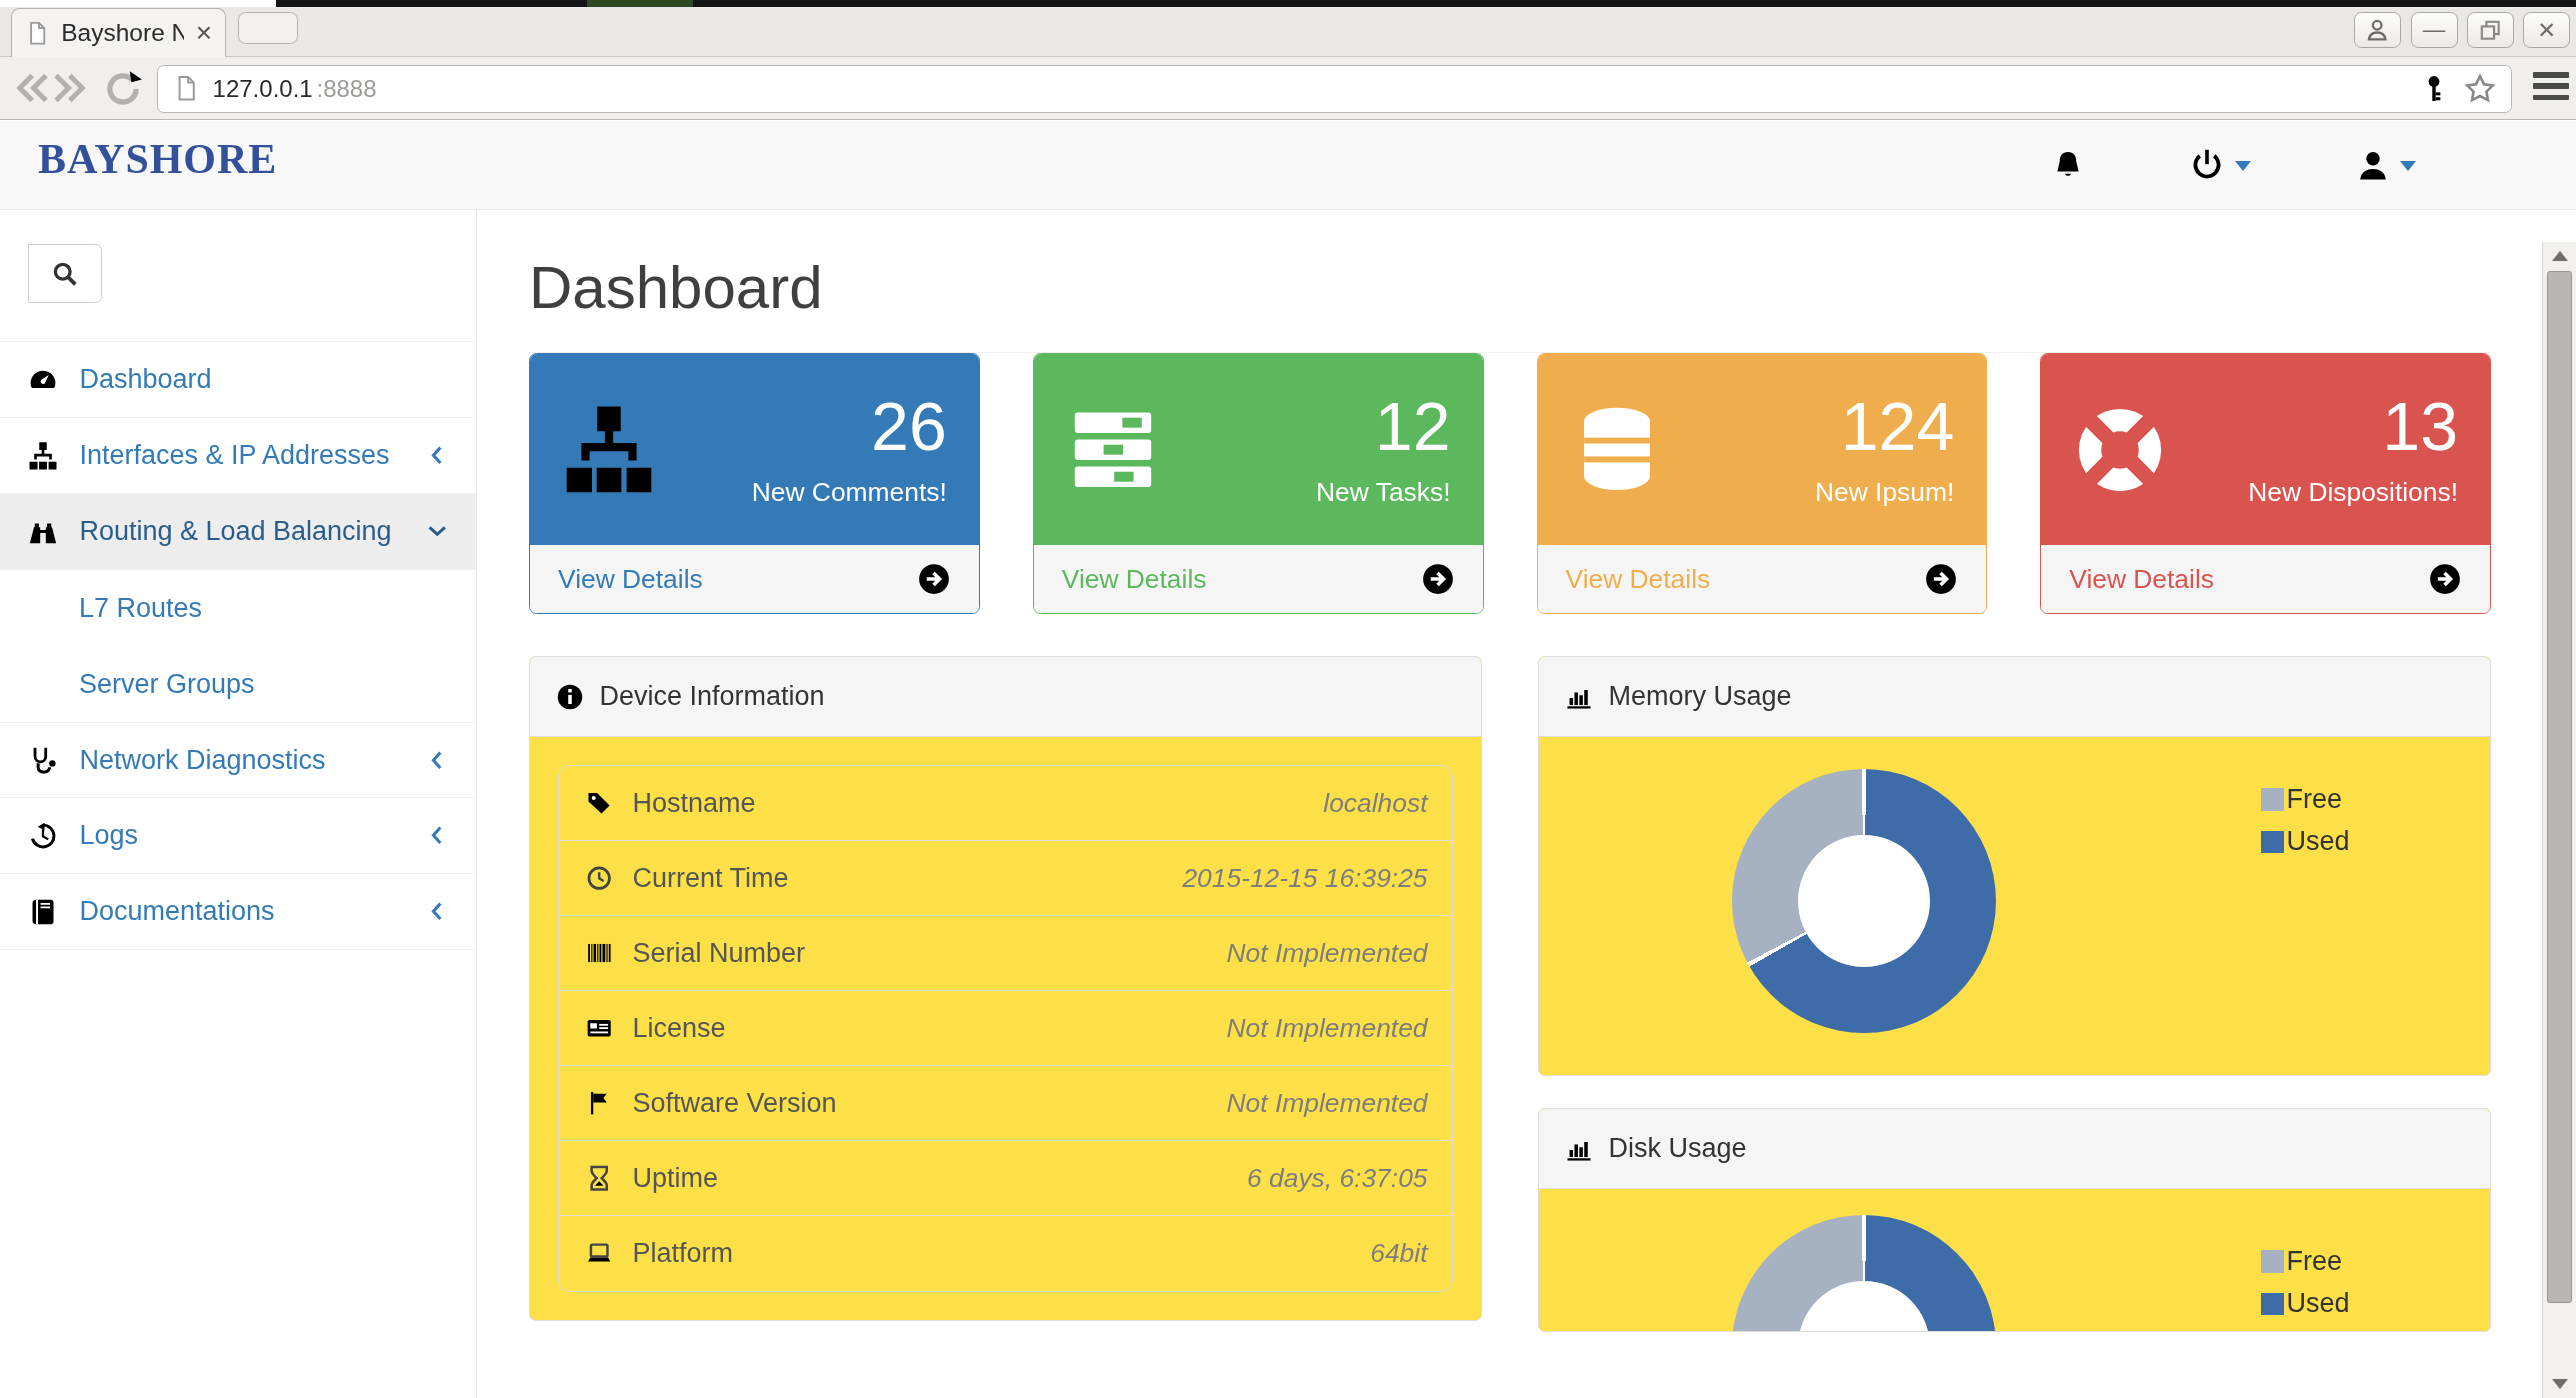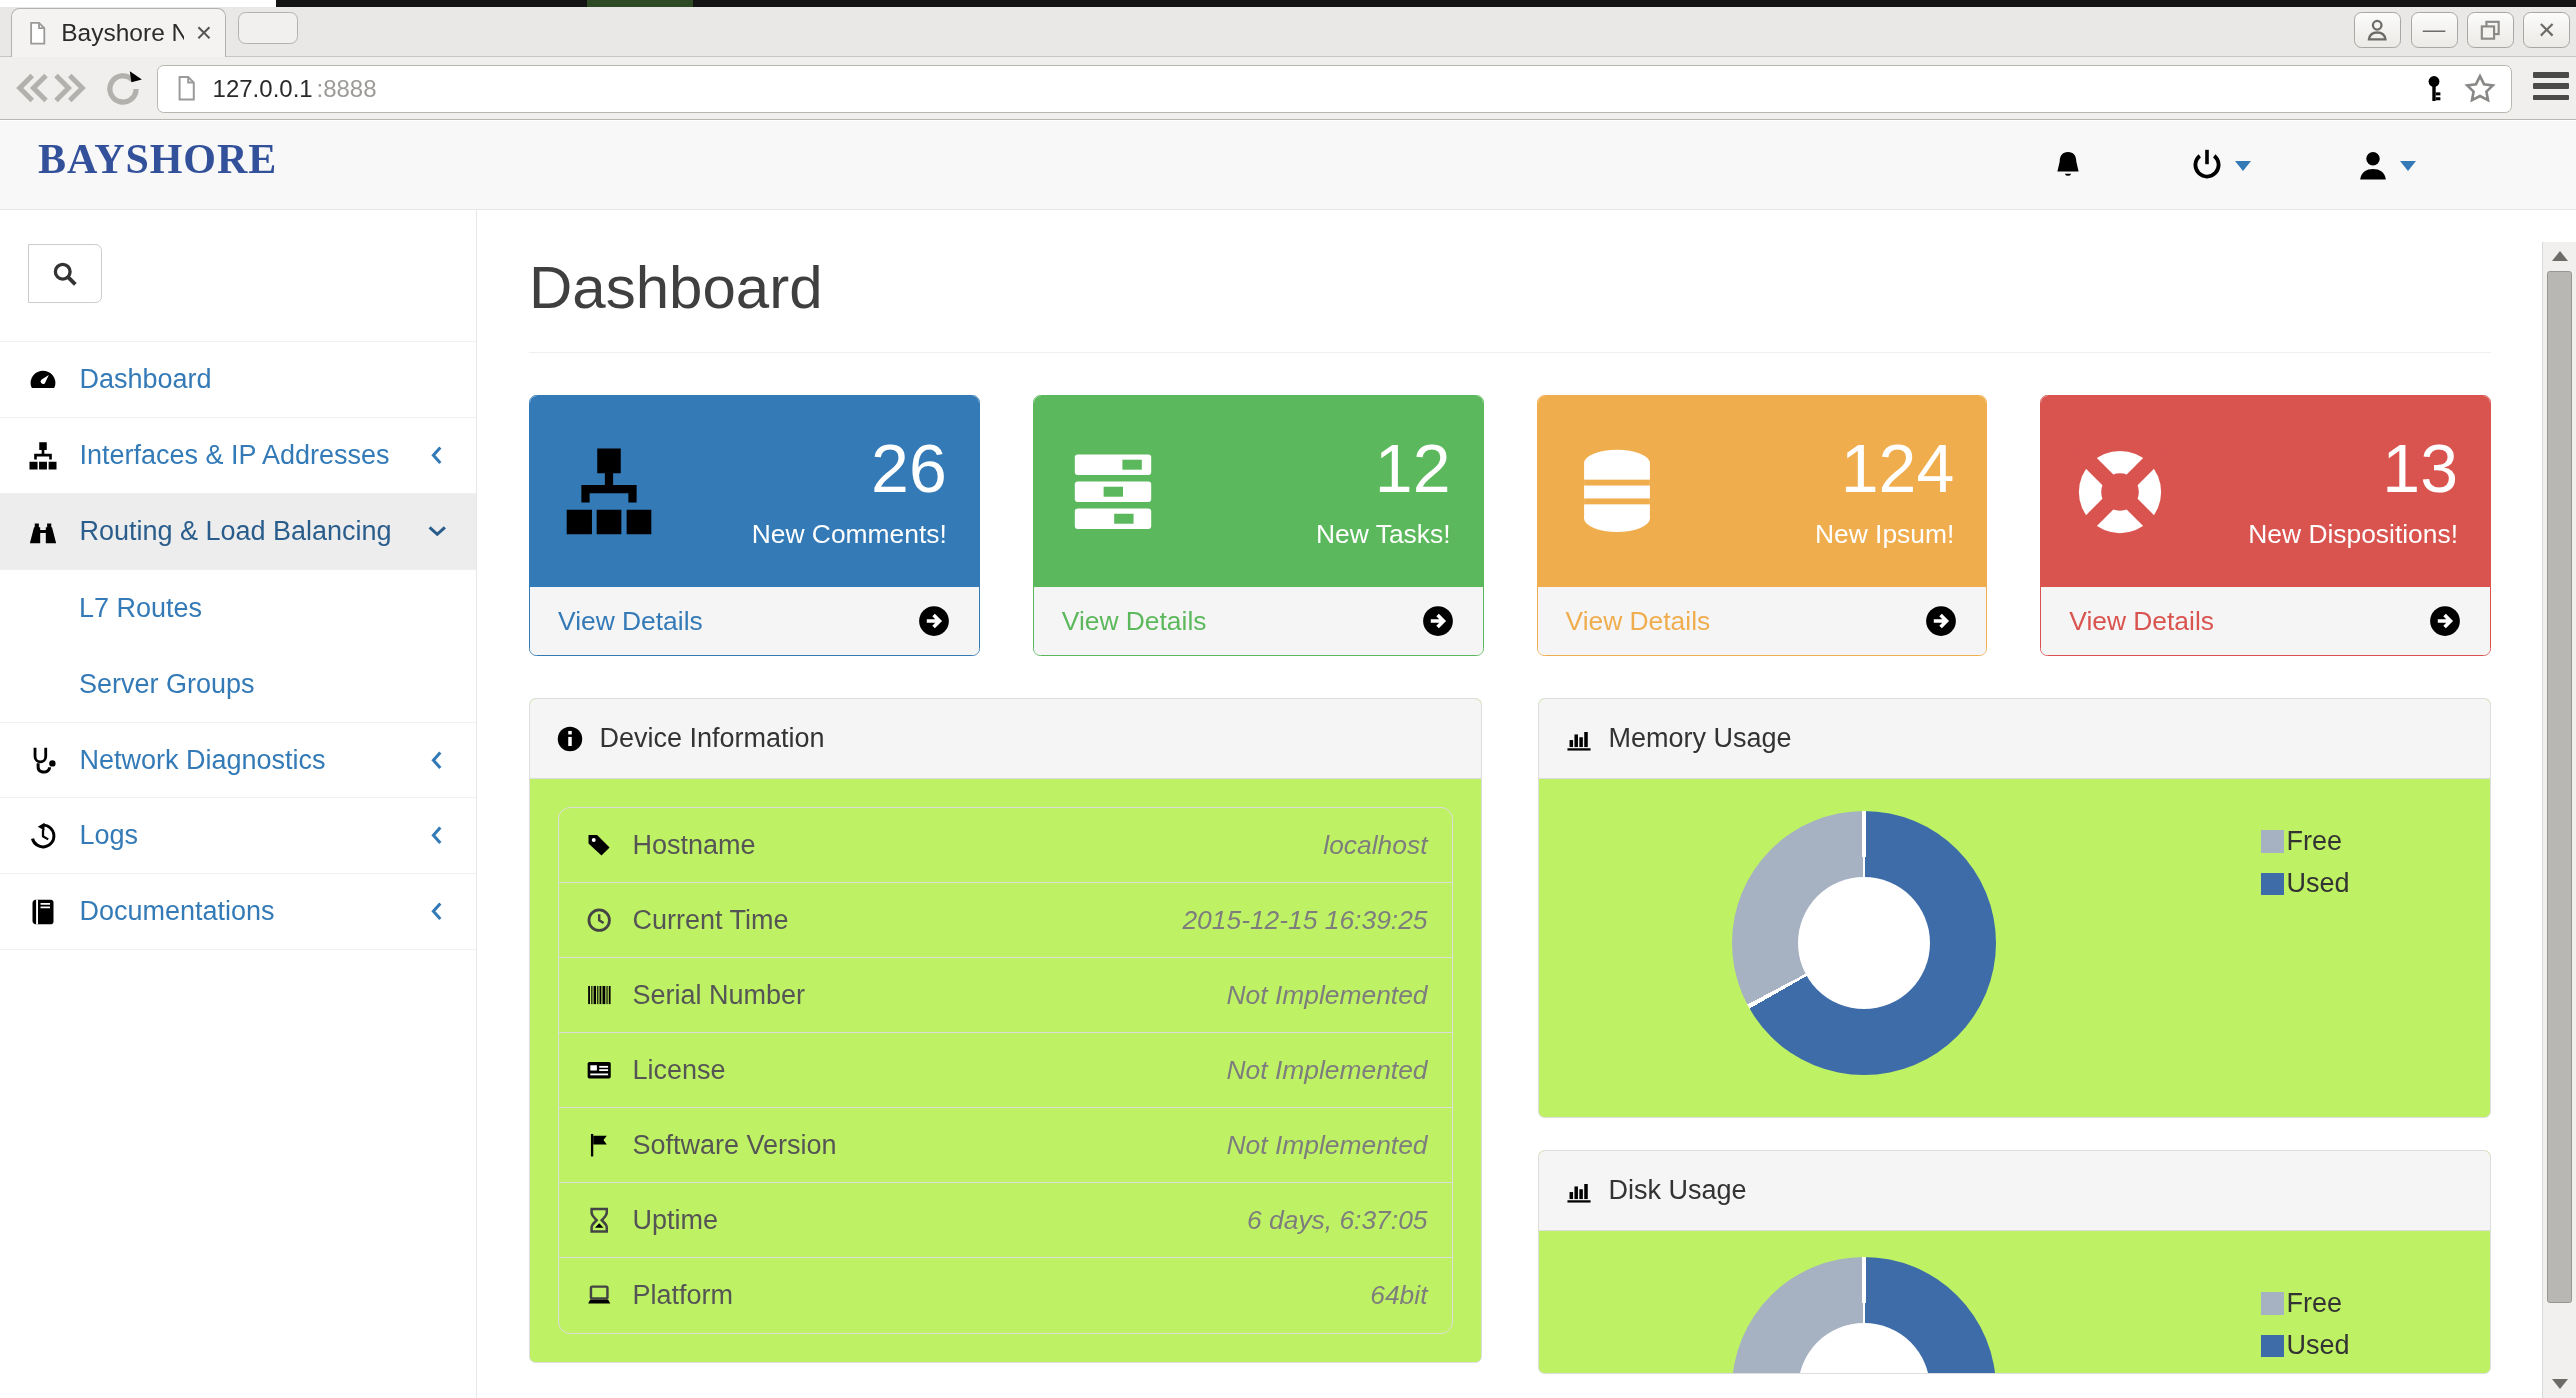--- a/index.html
+++ b/index.html
@@ -69,28 +69,28 @@
   .side-item .ico-box { width:34px; display:flex; justify-content:center; }
   .side-item .chev { margin-left:auto; color:#337ab7; }
   .side-item.active { background:#ededed; color:#2a5d8c; }
   .side-item.active .chev { color:#2a5d8c; }
   .side-item.sub { padding-left:79px; border-bottom:none; }
   .side-item.sub:last-of-type { border-bottom:none; }
   .side-item.sub + .side-item:not(.sub) { border-top:0.9px solid #f0f0f0; }
   
   .main { position:absolute; left:477px; top:89px; right:34px; bottom:0; padding:0 51px 0 52px; overflow:hidden; }
   h1.page-title { margin-top:43px; font-size:60px; font-weight:400; color:#3f3f3f; padding-bottom:30px; border-bottom:0.9px solid #efefef; }
-  .cards { margin-top:42px; display:grid; grid-template-columns:repeat(4,1fr); gap:53px; }
+  .cards { display:grid; grid-template-columns:repeat(4,1fr); gap:53px; }
   .card { border:0.9px solid var(--c); border-radius:7.5px; overflow:hidden; background:#fff; }
   .card-body { background:var(--c); color:#fff; height:191px; display:flex; align-items:center; justify-content:space-between; padding:0 32px; }
   .card-num { font-size:68px; line-height:1; text-align:right; }
   .card-lbl { font-size:26.4px; margin-top:17px; text-align:right; }
   .card-footer { background:#f5f5f5; height:68px; display:flex; align-items:center; justify-content:space-between; padding:0 28px; color:var(--c); font-size:26.4px; }
   .panels { margin-top:42px; display:grid; grid-template-columns:953px 953px; gap:56px; align-items:start; }
-  .panel { border:0.9px solid #ddd; border-radius:6.6px; background:#bef264; }
+  .panel { border:0.9px solid #ddd; border-radius:6.6px; background:#fde047; }
   .panel-heading { background:#f5f5f5; border-bottom:0.9px solid #ddd; border-radius:5.7px 5.7px 0 0; height:80px;
     display:flex; align-items:center; gap:15px; padding:0 26.4px; font-size:27px; color:#333; }
   .panel-body { padding:28px; position:relative; }
   .info-list { border:0.9px solid #ddd; border-radius:12px; }
   .info-row { height:75px; display:flex; align-items:center; justify-content:space-between; padding:0 24.5px; border-bottom:0.9px solid #ddd; }
   .info-row:last-child { border-bottom:none; }
   .info-left { display:flex; align-items:center; gap:17px; font-size:27px; color:#555; }
   .info-left .ico-box { width:32px; display:flex; justify-content:center; color:#444; }
   .info-val { font-style:italic; color:#7d7d7d; font-size:26.4px; }
   .chart-body { height:338px; padding:0; }

